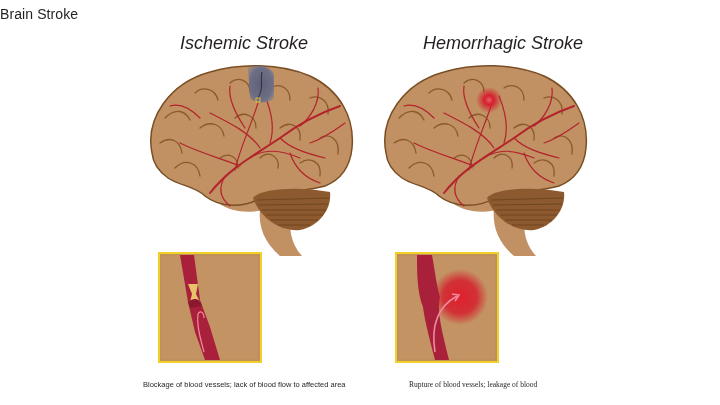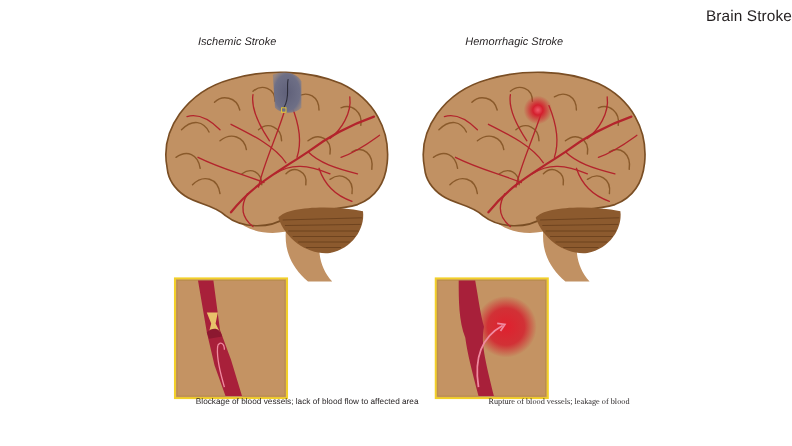--- a/index.html
+++ b/index.html
@@ -1,29 +1,29 @@
 <!DOCTYPE html>
 <html><head>
 <meta charset="utf-8">
 <style>
   html, body { margin:0; padding:0; background:#ffffff; }
   body { width:720px; height:405px; position:relative; overflow:hidden;
          font-family:"Liberation Sans", "DejaVu Sans", sans-serif; color:#231f20; }
-  .title { position:absolute; left:0; width:720px; top:6px; text-align:right;
+  .title { position:absolute; left:0; width:720px; top:6px; text-align:left;
            font-size:14px; font-weight:normal; letter-spacing:0.1px; }
-  .subtitle { position:absolute; top:33px; font-size:10px; font-style:italic; white-space:nowrap; }
+  .subtitle { position:absolute; top:33px; font-size:18px; font-style:italic; white-space:nowrap; }
   .sub-left { left:180px; }
   .sub-right { left:423px; }
   .brain { position:absolute; top:58px; width:220px; height:200px; }
   .brain-left { left:140px; }
   .brain-right { left:374px; }
   .inset { position:absolute; top:252px; width:104px; height:111px; }
   .inset-left { left:158px; }
   .inset-right { left:395px; }
-  .caption { position:absolute; top:360px; font-size:7.5px; white-space:nowrap; color:#231f20;margin-left:35px; }
+  .caption { position:absolute; top:380px; font-size:7.5px; white-space:nowrap; color:#231f20; }
   .cap-left { left:143px; }
   .cap-right { left:409px;font-family:Liberation Serif, serif; }
   svg { display:block; }
 </style>
 </head>
 <body>
 
 <div class="title">Brain Stroke</div>
 
 <div class="subtitle sub-left">Ischemic Stroke</div>

